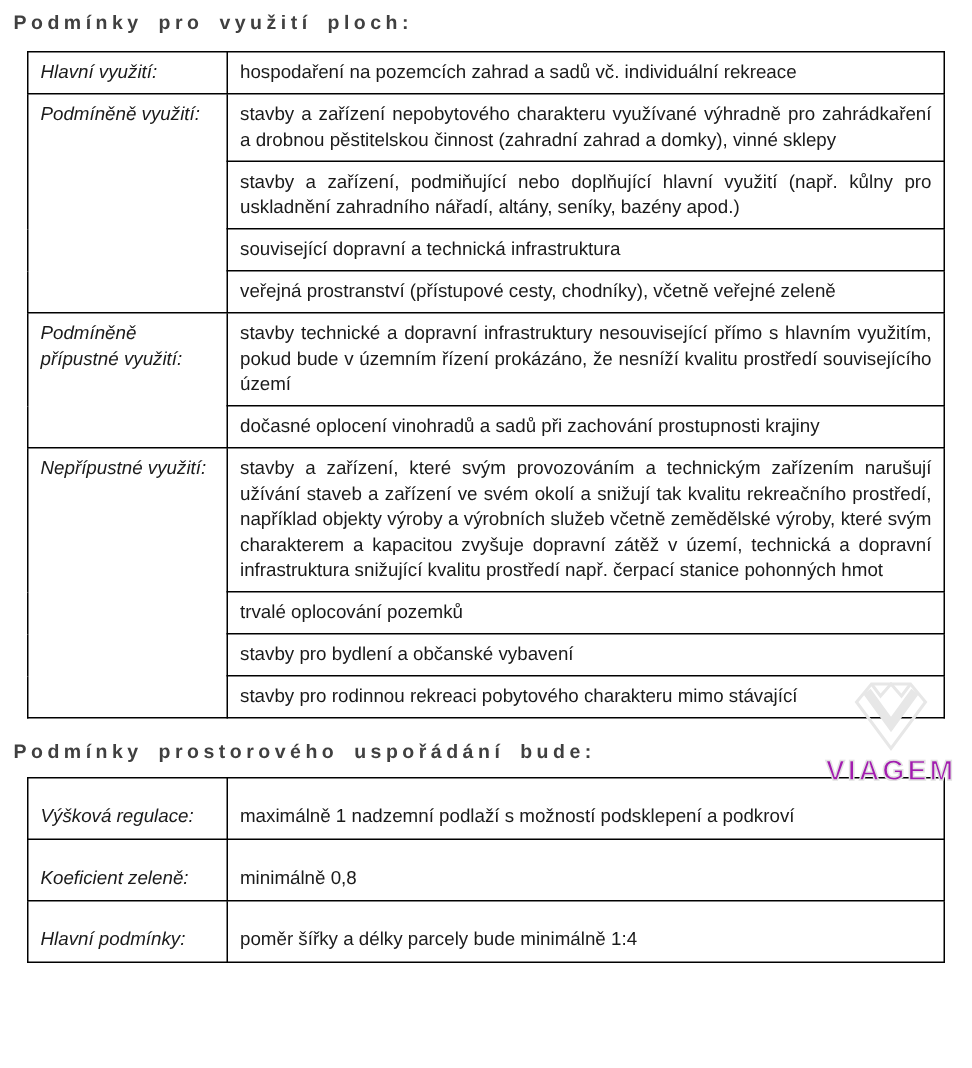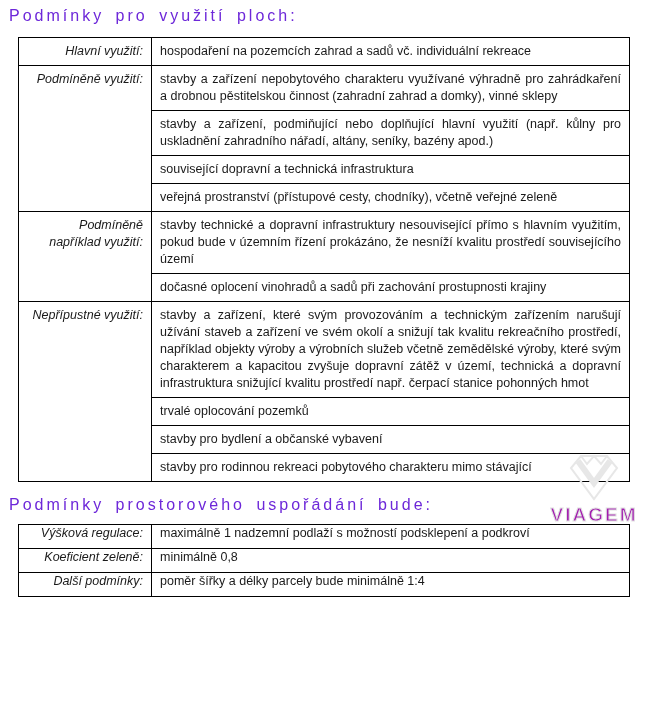--- a/index.html
+++ b/index.html
@@ -12,25 +12,25 @@
     font-family: "Liberation Sans", sans-serif;
     color: #1a1a1a;
     position: relative;
     min-height: 712px;
   }
   .page {
     padding: 7px 18px 6px 18px;
     position: relative;
   }
   .section-title {
-    font-size: 16px;
-    font-weight: normal;
+    font-size: 13px;
+    font-weight: bold;
     letter-spacing: 3px;
     word-spacing: 4px;
-    color: #6d28d9;
+    color: #404040;
     margin: 0 0 0 -9px;
     padding: 0;
   }
   .title-gap-1 { margin-bottom: 12px; }
   .title-2 { margin-top: 14px; margin-bottom: 10px; }
 
   table.cond-table {
     border-collapse: collapse;
     width: 612px;
     table-layout: fixed;
@@ -39,30 +39,30 @@
     border: 1px solid #000000;
     font-size: 12.5px;
     line-height: 17px;
     padding: 5px 8px;
     vertical-align: top;
     word-wrap: break-word;
   }
   td.label-cell {
     width: 116px;
     font-style: italic;
-    text-align: right;
+    text-align: left;
     padding-left: 7px;
     padding-right: 4px;
   }
   td.value-cell {
     text-align: justify;
   }
   td.tall { padding-top: 9px; padding-bottom: 9px; }
   td.va-mid { vertical-align: middle; }
-  table.t2 td { padding-top: 0; padding-bottom: 6px; }
+  table.t2 td { padding-top: 17px; padding-bottom: 6px; }
   table.t2 td.value-cell { text-align: justify; }
 
   .watermark {
     position: absolute;
     left: 541px;
     top: 452px;
     width: 106px;
     text-align: center;
     z-index: 2;
     pointer-events: none;
@@ -98,21 +98,21 @@
       <tr>
         <td class="value-cell">stavby a zařízení, podmiňující nebo doplňující hlavní využití (např. kůlny pro uskladnění zahradního nářadí, altány, seníky, bazény apod.)</td>
       </tr>
       <tr>
         <td class="value-cell">související dopravní a technická infrastruktura</td>
       </tr>
       <tr>
         <td class="value-cell">veřejná prostranství (přístupové cesty, chodníky), včetně veřejné zeleně</td>
       </tr>
       <tr>
-        <td class="label-cell" rowspan="2">Podmíněně například využití:</td>
+        <td class="label-cell" rowspan="2">Podmíněně přípustné využití:</td>
         <td class="value-cell">stavby technické a dopravní infrastruktury nesouvisející přímo s hlavním využitím, pokud bude v územním řízení prokázáno, že nesníží kvalitu prostředí souvisejícího území</td>
       </tr>
       <tr>
         <td class="value-cell">dočasné oplocení vinohradů a sadů při zachování prostupnosti krajiny</td>
       </tr>
       <tr>
         <td class="label-cell" rowspan="4">Nepřípustné využití:</td>
         <td class="value-cell">stavby a zařízení, které svým provozováním a technickým zařízením narušují užívání staveb a zařízení ve svém okolí a snižují tak kvalitu rekreačního prostředí, například objekty výroby a výrobních služeb včetně zemědělské výroby, které svým charakterem a kapacitou zvyšuje dopravní zátěž v území, technická a dopravní infrastruktura snižující kvalitu prostředí např. čerpací stanice pohonných hmot</td>
       </tr>
       <tr>
@@ -133,21 +133,21 @@
     <tbody>
       <tr>
         <td class="label-cell">Výšková regulace:</td>
         <td class="value-cell va-mid">maximálně 1 nadzemní podlaží s možností podsklepení a podkroví</td>
       </tr>
       <tr>
         <td class="label-cell">Koeficient zeleně:</td>
         <td class="value-cell va-mid">minimálně 0,8</td>
       </tr>
       <tr>
-        <td class="label-cell tall va-mid">Další podmínky:</td>
+        <td class="label-cell tall va-mid">Hlavní podmínky:</td>
         <td class="value-cell tall va-mid">poměr šířky a délky parcely bude minimálně 1:4</td>
       </tr>
     </tbody>
   </table>
 
   <div class="watermark">
     <span>
       <svg width="54" height="50" viewBox="0 0 54 50">
         <g fill="none" stroke="#e7e7e7" stroke-width="2">
           <polygon points="14,4 40,4 50,16 27,47 4,16" fill="rgba(255,255,255,0.0)"></polygon>

